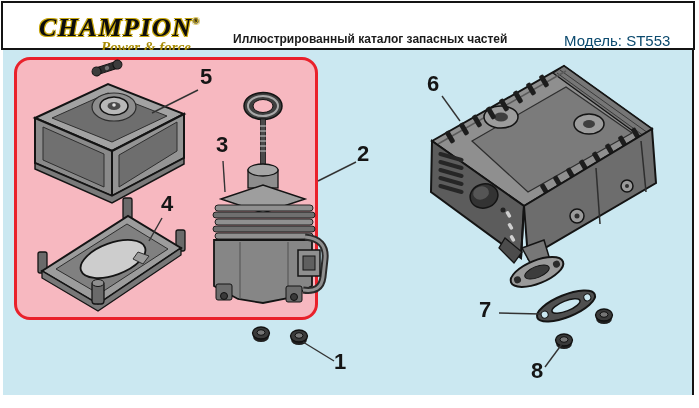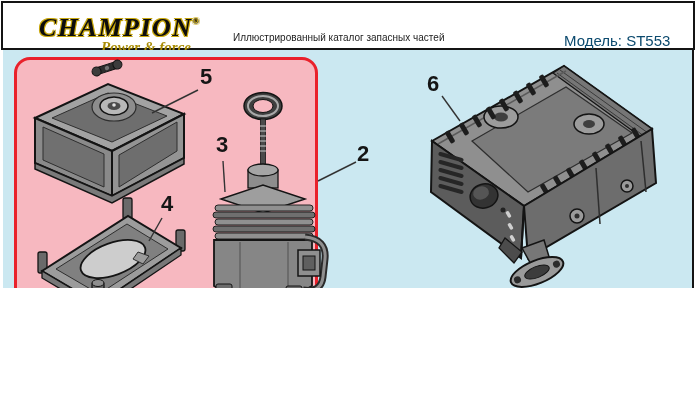--- a/index.html
+++ b/index.html
@@ -1,28 +1,28 @@
 <!DOCTYPE html>
 <html><head>
 <meta charset="utf-8">
 <style>
   * { margin:0; padding:0; box-sizing:border-box; }
   body { background:#fff; font-family:"Liberation Sans", sans-serif; }
-  .page { position:relative; width:699px; height:288px; background:#ffffff; overflow:hidden; }
+  .page { position:relative; width:699px; height:408px; background:#ffffff; overflow:hidden; }
 
   .header { position:absolute; left:1px; top:1px; width:694px; height:49px;
             background:#ffffff; border:2px solid #141414; }
   .logo { position:absolute; left:36px; top:4px; width:154px; }
   .brand { font-family:"Liberation Serif", serif; font-style:italic; font-weight:bold;
            color:#0d0d0d; font-size:26px; letter-spacing:1.5px; line-height:28px; white-space:nowrap;
            text-shadow:-1px -1px 0 #c9a80e, 1px -1px 0 #c9a80e, -1px 1px 0 #c9a80e, 1px 1px 0 #c9a80e; }
   .registered { font-size:9px; vertical-align:12px; letter-spacing:0; }
   .tagline { font-family:"Liberation Serif", serif; font-style:italic; font-weight:bold;
              color:#a98c05; font-size:15px; text-align:right; margin-top:-3px; padding-right:2px; }
-  .doc-title { position:absolute; left:230px; top:29px; font-size:10px; color:#1c1c1c; }
+  .doc-title { position:absolute; left:230px; top:29px; font-size:12px; color:#1c1c1c;font-weight:bold; }
   .model { position:absolute; left:561px; top:29px; font-size:15px; color:#0c4a6e; }
 
   .content { position:absolute; left:3px; top:50px; width:691px; height:345px;
              background:#cbe8f1; border-right:2px solid #141414; }
   .highlight { position:absolute; left:14px; top:57px; width:304px; height:263px;
                background:#f7b8c0; border:3px solid #e9212b; border-radius:16px; }
 
   .diagram-svg { position:absolute; left:0; top:0; pointer-events:none; }
 
   .callout { position:absolute; font-size:22px; font-weight:bold; color:#151515;

